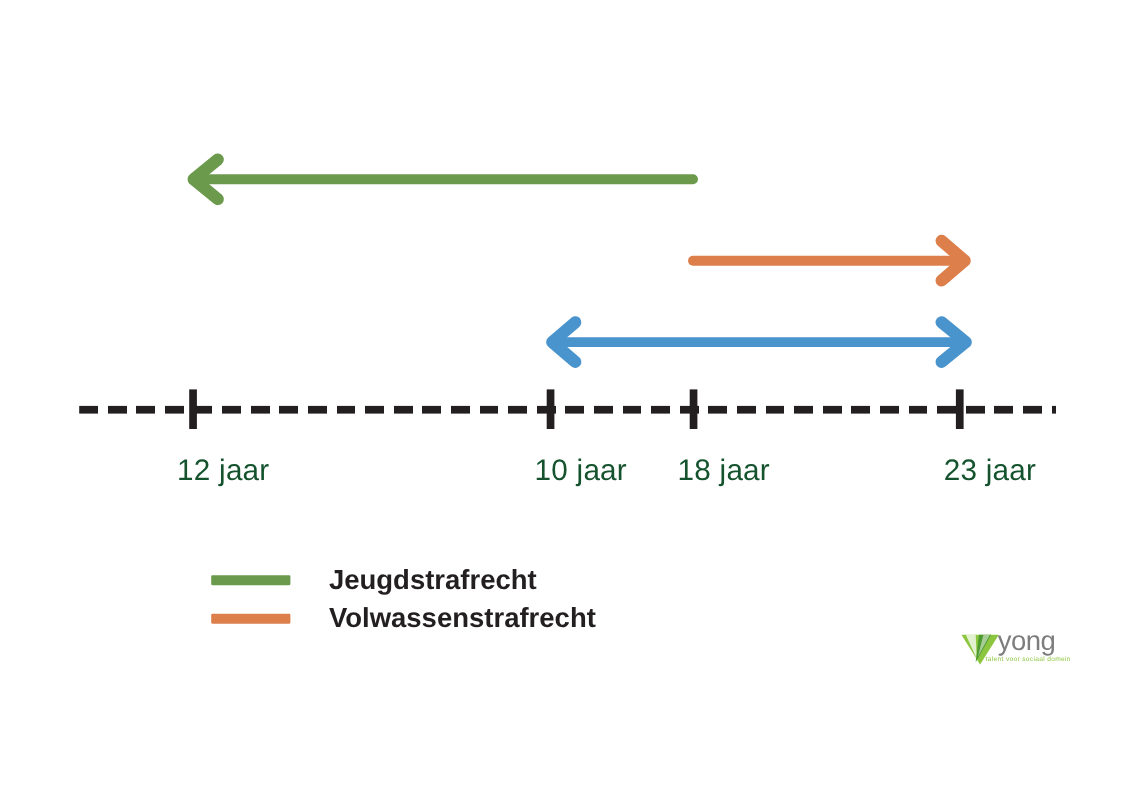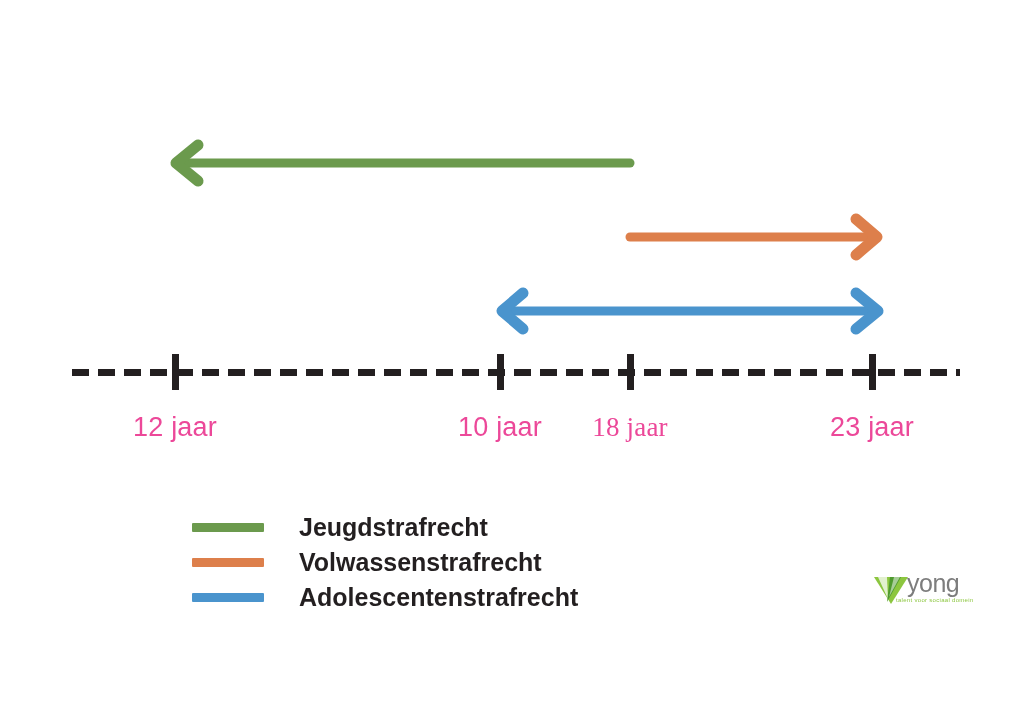--- a/index.html
+++ b/index.html
@@ -36,24 +36,25 @@
     position: absolute;
     width: 7px;
     height: 36px;
     background: #231f20;
     top: 354px;
   }
   .tick-label {
     position: absolute;
     top: 412px;
     font-size: 27px;
-    color: #ec4899;
+    color: #14532d;
     letter-spacing: 0.2px;
     white-space: nowrap;
     transform: translateX(-50%);
+    margin-left: 28px;
   }
 
   
   .arrow-row {
     position: absolute;
     height: 46px;
   }
   .arrow-row svg {
     display: block;
     overflow: visible;
@@ -148,39 +149,35 @@
 
   <div class="axis-line"></div>
 
   <div class="tick" style="left:172px;"></div>
   <div class="tick" style="left:497px;"></div>
   <div class="tick" style="left:627px;"></div>
   <div class="tick" style="left:869px;"></div>
 
   <div class="tick-label" style="left:175px;">12 jaar</div>
   <div class="tick-label" style="left:500px;">10 jaar</div>
-  <div class="tick-label" style="left:630px;font-family:Liberation Serif, serif;">18 jaar</div>
+  <div class="tick-label" style="left:630px;">18 jaar</div>
   <div class="tick-label" style="left:872px;">23 jaar</div>
 
   <div class="legend">
 
     <div class="legend-item">
       <span class="legend-swatch" style="background:#6b9a4d;"></span>
       <span class="legend-label">Jeugdstrafrecht</span>
     </div>
 
     <div class="legend-item">
       <span class="legend-swatch" style="background:#dd7f4b;"></span>
       <span class="legend-label">Volwassenstrafrecht</span>
     </div>
 
-    <div class="legend-item">
-      <span class="legend-swatch" style="background:#4a94cd;"></span>
-      <span class="legend-label">Adolescentenstrafrecht</span>
-    </div>
 
   </div>
 
   <div class="logo">
     <span class="logo-mark">
       <svg width="34" height="32" viewBox="0 0 34 32" aria-hidden="true">
         <polygon points="0,4 34,4 17,31" fill="#8cc63f"></polygon>
         <polygon points="4,4 13,4 14,26" fill="#ffffff" opacity="0.75"></polygon>
         <polygon points="16,4 27,4 13,29" fill="#4e9a2e"></polygon>
         <polygon points="20,4 26,4 15,24" fill="#ffffff" opacity="0.5"></polygon>

